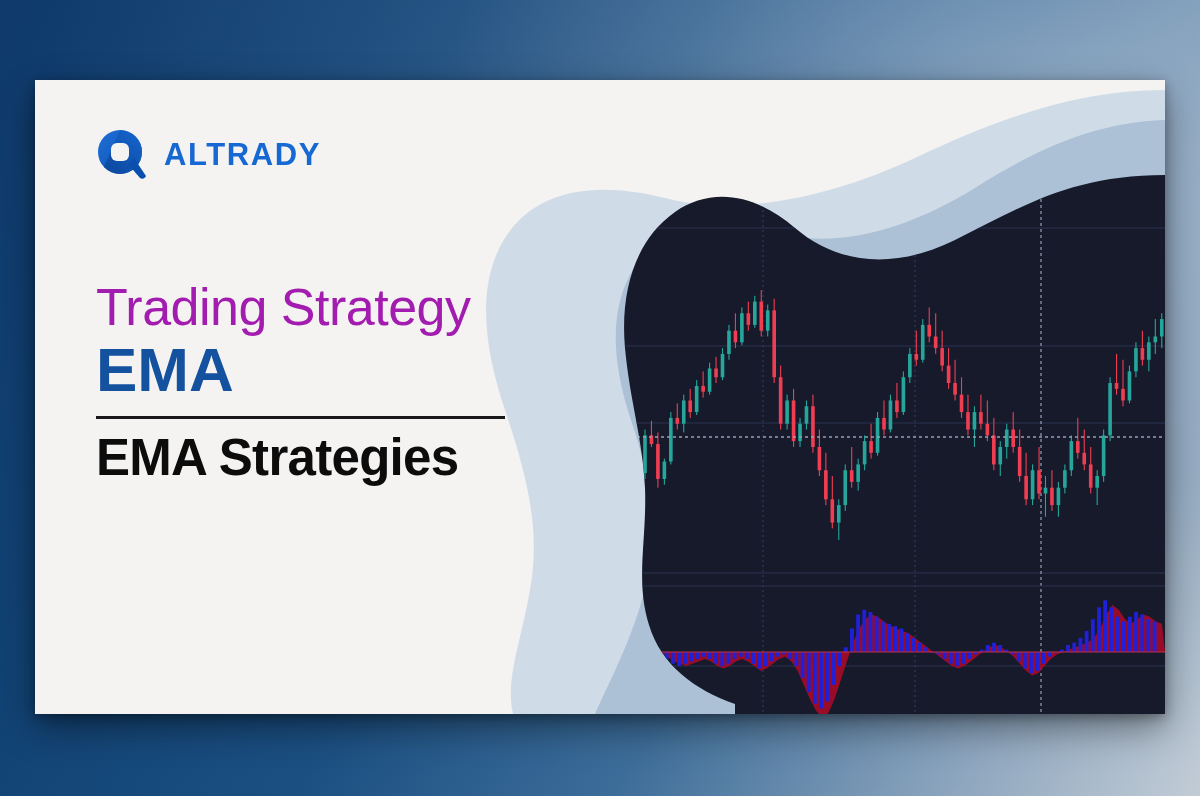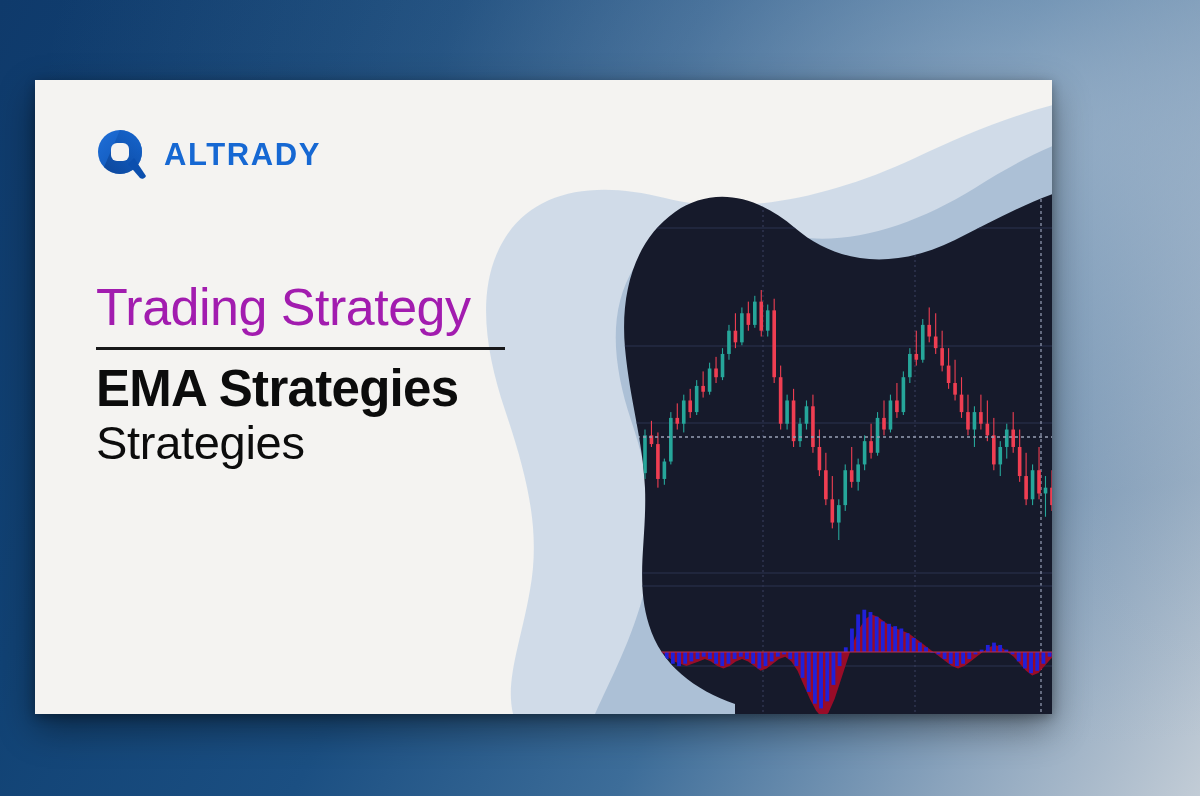--- a/index.html
+++ b/index.html
@@ -9,21 +9,21 @@
     background:
       radial-gradient(ellipse 1400px 900px at 85% 15%, rgba(200,212,226,0.55) 0%, rgba(120,150,180,0.18) 42%, rgba(0,0,0,0) 70%),
       linear-gradient(118deg, #0f3a6b 0%, #114274 22%, #1b4f82 44%, #3d6d99 64%, #8ba4bd 84%, #c2ccd6 100%);
     position:relative;
   }
 
   
   #card {
     position:absolute;
     left:35px; top:80px;
-    width:1017px; height:634px;
+    width:1130px; height:634px;
     background:#f4f3f1;
     box-shadow:0 14px 34px rgba(0,0,0,0.42), 0 3px 10px rgba(0,0,0,0.3);
     overflow:hidden;
     padding-left:9px;
   }
 
   
   #art { position:absolute; inset:0; }
   #art svg { display:block; width:1130px; height:634px; }
 
@@ -431,19 +431,19 @@
         <circle cx="24" cy="24" r="22" fill="url(#lgA)"></circle>
         <path d="M24 2 A22 22 0 0 1 24 46 A22 22 0 0 1 8 39 Z" fill="url(#lgB)" opacity="0.75"></path>
         <path d="M38 30 L50 48 A4 4 0 0 1 44 50 L32 36 Z" fill="#0b4fae"></path>
         <rect x="15" y="15" width="18" height="18" rx="6" fill="#f4f3f1"></rect>
       </svg>
       <div id="logo-word">ALTRADY</div>
     </div>
 
     <div id="headline">
       <div class="ln-trading">Trading Strategy</div>
+      <div class="ln-ema">EMA</div>
       <div id="rule"></div>
       <div class="ln-cross">EMA Strategies</div>
-      <div class="ln-strat">Strategies</div>
     </div>
 
   </div>
 </div>
 
 </body></html>

